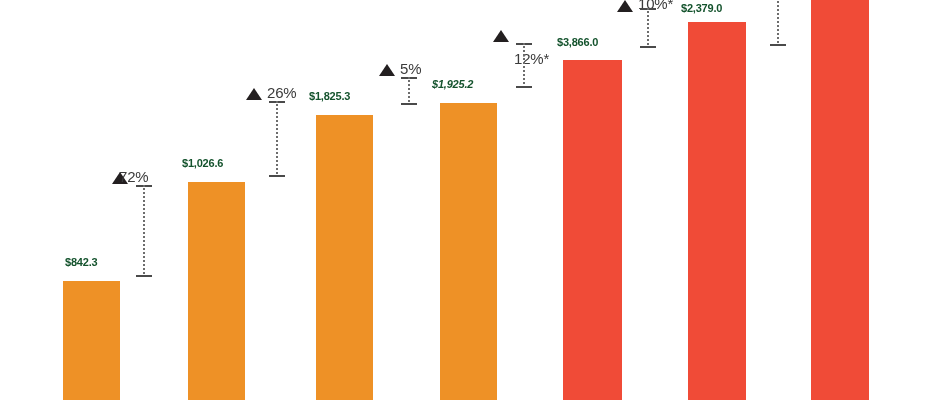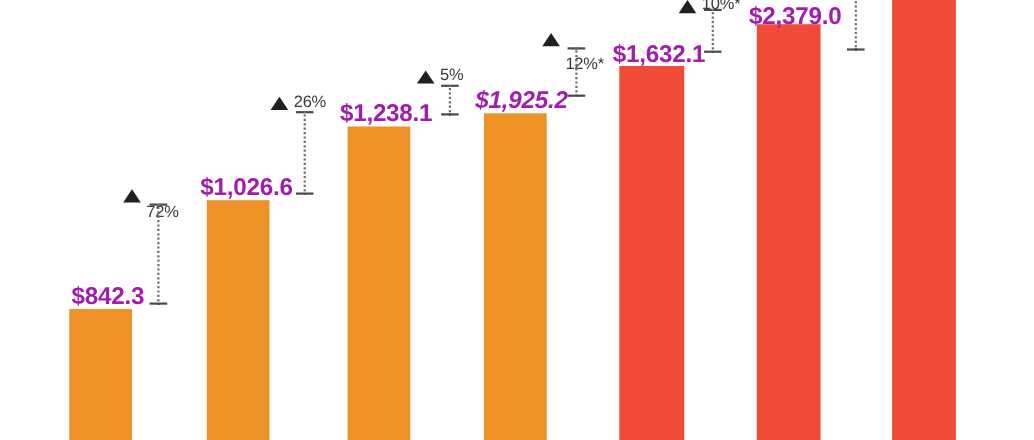--- a/index.html
+++ b/index.html
@@ -21,23 +21,23 @@
     width: 940px;
     height: 400px;
     background: #ffffff;
   }
   .bar {
     position: absolute;
     bottom: 0;
   }
   .bar-value {
     position: absolute;
-    font-size: 22px;
+    font-size: 11px;
     font-weight: bold;
-    color: #a21caf;
+    color: #14532d;
     white-space: nowrap;
     letter-spacing: -0.2px;
   }
   .growth-label {
     position: absolute;
     font-size: 15px;
     color: #3b3b3b;
     white-space: nowrap;
     letter-spacing: -0.2px;
   }
@@ -79,27 +79,27 @@
   <div class="bar" style="left: 63px; width: 57px; height: 119px; background: rgb(238, 145, 38);"></div>
   <div class="bar" style="left: 188px; width: 57px; height: 218px; background: rgb(238, 145, 38);"></div>
   <div class="bar" style="left: 316px; width: 57px; height: 285px; background: rgb(238, 145, 38);"></div>
   <div class="bar" style="left: 440px; width: 57px; height: 297px; background: rgb(238, 145, 38);"></div>
   <div class="bar" style="left: 563px; width: 59px; height: 340px; background: rgb(240, 75, 55);"></div>
   <div class="bar" style="left: 688px; width: 58px; height: 378px; background: rgb(240, 75, 55);"></div>
   <div class="bar" style="left: 811px; width: 58px; height: 422px; background: rgb(240, 75, 55);"></div>
 
   <div class="bar-value" style="left: 65px; top: 256px; text-align: center;">$842.3</div>
   <div class="bar-value" style="left: 182px; top: 157px;">$1,026.6</div>
-  <div class="bar-value" style="left: 309px; top: 90px;">$1,238.1</div>
+  <div class="bar-value" style="left: 309px; top: 90px;">$1,825.3</div>
   <div class="bar-value" style="left: 432px; top: 78px; font-style: italic;">$1,925.2</div>
-  <div class="bar-value" style="left: 557px; top: 36px;">$1,632.1</div>
+  <div class="bar-value" style="left: 557px; top: 36px;">$3,866.0</div>
   <div class="bar-value" style="left: 681px; top: 2px;">$2,379.0</div>
 
   <div class="growth-triangle" style="left: 112px; top: 172px;"></div>
-  <div class="growth-label" style="left: 133px; top: 168px; margin-top: 16px;">72%</div>
+  <div class="growth-label" style="left: 119px; top: 168px;">72%</div>
   <div class="growth-triangle" style="left: 246px; top: 88px;"></div>
   <div class="growth-label" style="left: 267px; top: 84px;">26%</div>
   <div class="growth-triangle" style="left: 379px; top: 64px;"></div>
   <div class="growth-label" style="left: 400px; top: 60px;">5%</div>
   <div class="growth-triangle" style="left: 493px; top: 30px;"></div>
   <div class="growth-label" style="left: 514px; top: 26px; margin-top: 24px;">12%*</div>
   <div class="growth-triangle" style="left: 617px; top: 0px;"></div>
   <div class="growth-label" style="left: 638px; top: -5px;">10%*</div>
 
   <div class="connector" style="left: 136px; top: 185px; width: 16px; height: 92px;">

